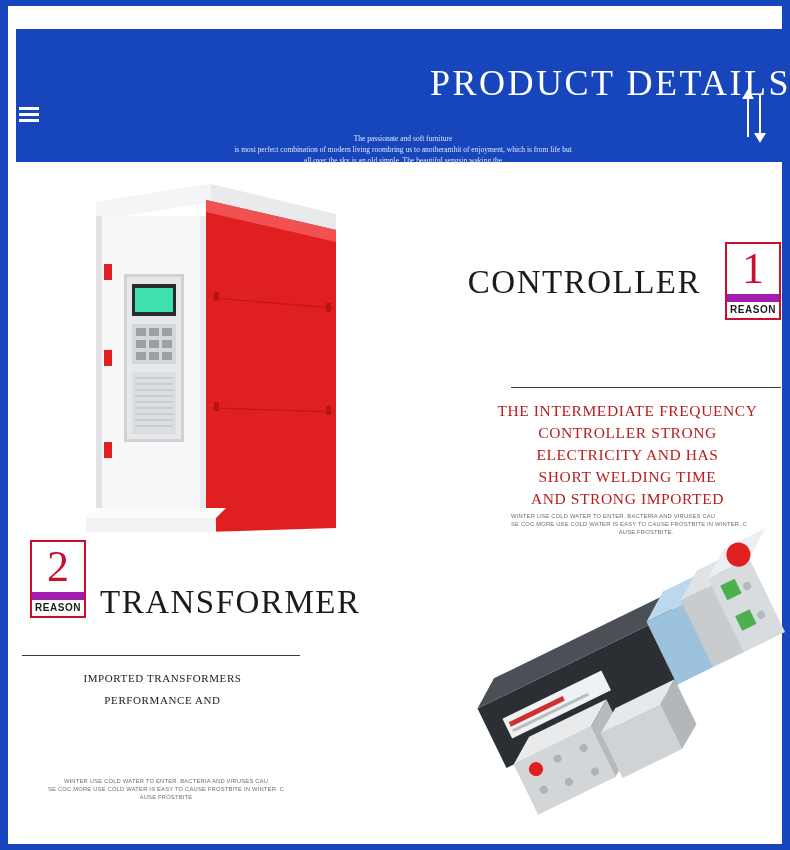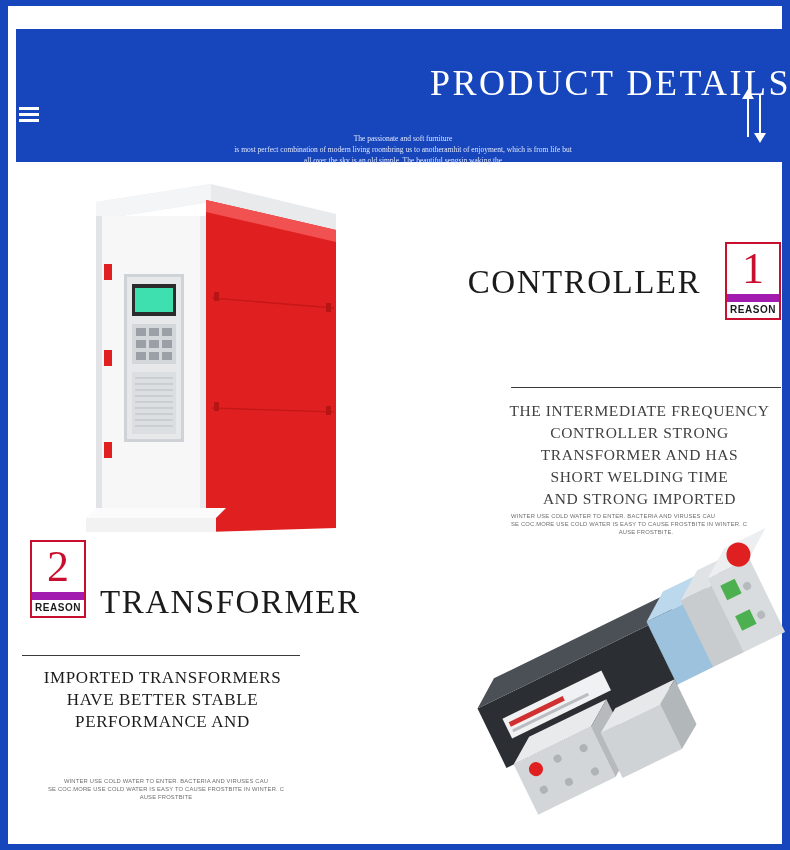--- a/index.html
+++ b/index.html
@@ -161,28 +161,28 @@
     height: 1px;
     background: #3a3a3a;
   }
   .sec1-rule {
     right: 0;
     top: 145px;
     width: 270px;
   }
   .sec1-body {
     position: absolute;
-    right: 4px;
+    right: 16px;
     top: 158px;
     width: 275px;
     text-align: center;
     font-size: 15.5px;
     line-height: 22px;
     letter-spacing: 0.6px;
-    color: #404040;
+    color: #b91c1c;
     font-family: "Liberation Serif", serif;
   }
   .fineprint {
     font-size: 5.8px;
     line-height: 8px;
     color: #6e6e6e;
     font-family: "Liberation Sans", sans-serif;
     letter-spacing: 0.2px;
   }
   .sec1-fine {
@@ -221,21 +221,21 @@
     left: 6px;
     top: 133px;
     width: 278px;
   }
   .sec2-body {
     position: absolute;
     left: 4px;
     top: 145px;
     width: 285px;
     text-align: center;
-    font-size: 17px;
+    font-size: 11px;
     line-height: 22px;
     letter-spacing: 0.6px;
     color: #1b1b1b;
     font-family: "Liberation Serif", serif;
   }
   .sec2-fine {
     position: absolute;
     left: 10px;
     top: 255px;
     width: 280px;
@@ -362,21 +362,21 @@
           <span class="word">REASON</span>
         </div>
 
         <div class="sec1-heading">CONTROLLER</div>
 
         <div class="rule sec1-rule"></div>
 
         <div class="sec1-body">
           <div>THE INTERMEDIATE FREQUENCY</div>
           <div>CONTROLLER STRONG</div>
-          <div>TRANSFORMER AND HAS</div>
+          <div>ELECTRICITY AND HAS</div>
           <div>SHORT WELDING TIME</div>
           <div>AND  STRONG  IMPORTED</div>
         </div>
 
         <div class="sec1-fine fineprint">
           <div>WINTER USE COLD WATER TO ENTER. BACTERIA AND VIRUSES CAU</div>
           <div>SE COC.MORE USE COLD WATER IS EASY TO CAUSE FROSTBITE IN WINTER. C</div>
           <div class="c">AUSE FROSTBITE.</div>
         </div>
       </div>
@@ -388,21 +388,20 @@
         <span class="num">2</span>
         <span class="word">REASON</span>
       </div>
 
       <div class="sec2-heading">TRANSFORMER</div>
 
       <div class="rule sec2-rule"></div>
 
       <div class="sec2-body">
         <div>IMPORTED TRANSFORMERS</div>
-        <div>HAVE BETTER STABLE</div>
         <div>PERFORMANCE AND</div>
       </div>
 
       <div class="sec2-fine fineprint">
         <div>WINTER USE COLD WATER TO ENTER. BACTERIA AND VIRUSES CAU</div>
         <div>SE COC.MORE USE COLD WATER IS EASY TO CAUSE FROSTBITE IN WINTER. C</div>
         <div>AUSE FROSTBITE</div>
       </div>
 
       <div class="sec2-photo">

